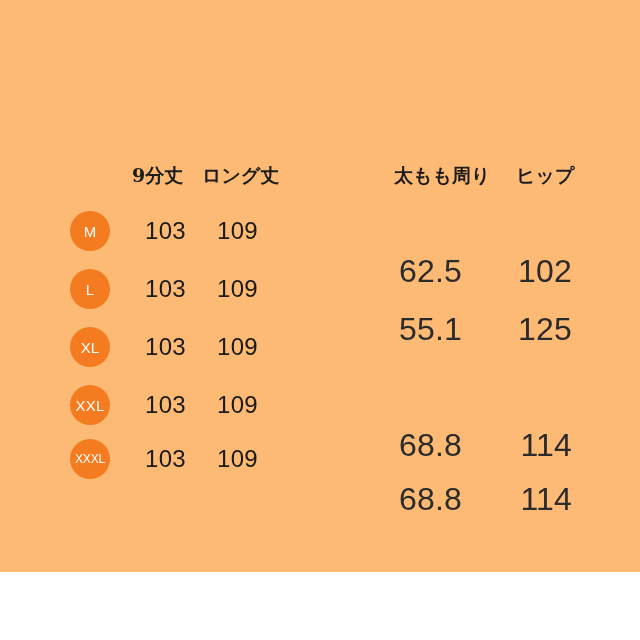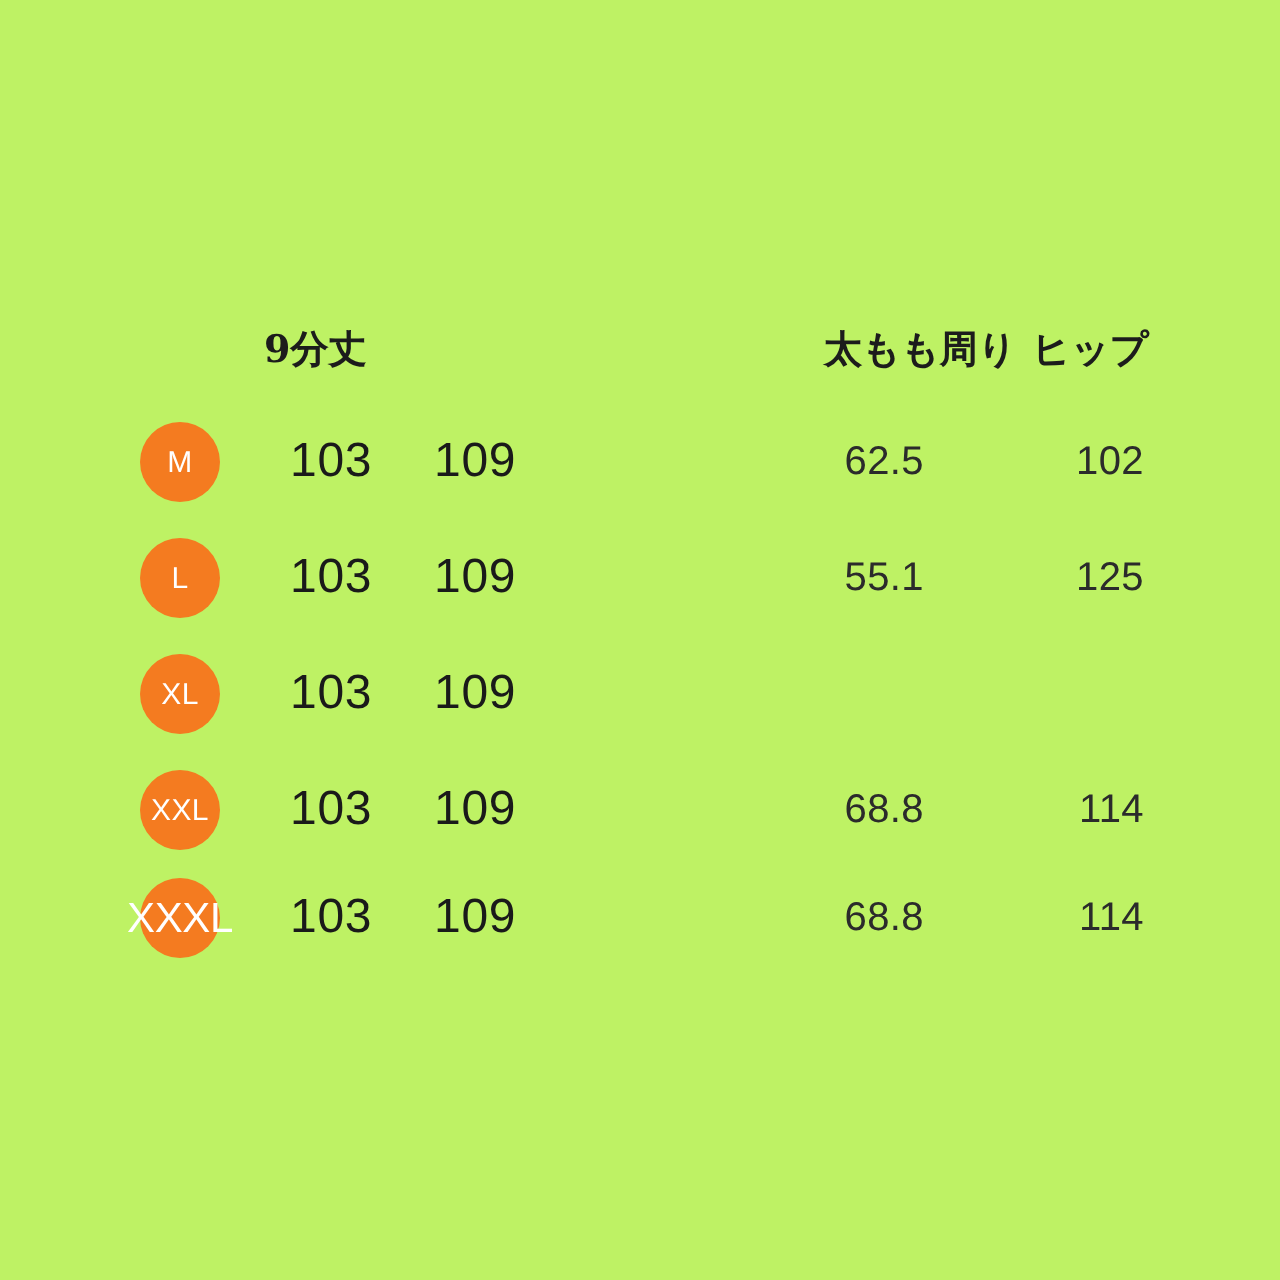--- a/index.html
+++ b/index.html
@@ -5,43 +5,43 @@
 <style>
   html, body {
     margin: 0;
     padding: 0;
     background: #ffffff;
   }
 
   #canvas {
     position: relative;
     width: 640px;
-    height: 640px;
-    background: #bef264;
+    height: 572px;
+    background: #fdba74;
     overflow: hidden;
     font-family: "Liberation Sans", "DejaVu Sans", sans-serif;
     -webkit-font-smoothing: antialiased;
   }
 
   
   .hdr {
     position: absolute;
     top: 162px;
     height: 26px;
     line-height: 26px;
     color: #1c1c1c;
     font-family: "DejaVu Serif", "Liberation Serif", serif;
     font-size: 19px;
     font-weight: 700;
     letter-spacing: 0px;
     white-space: nowrap;
   }
   .hdr-kubun   { left: 132px; }
   .hdr-long    { left: 202px; }
-  .hdr-thigh   { left: 412px; }
+  .hdr-thigh   { left: 394px; }
   .hdr-hip     { left: 516px; }
 
   
   .row {
     position: absolute;
     left: 0;
     width: 640px;
     height: 48px;
   }
 
@@ -63,21 +63,21 @@
     font-family: "Liberation Sans", "DejaVu Sans", sans-serif;
     font-size: 15px;
     font-weight: 400;
     line-height: 1;
     white-space: nowrap;
     letter-spacing: 0.2px;
   }
   
   .badge-label.sz-2 { font-size: 15px; }
   .badge-label.sz-3 { font-size: 15px; }
-  .badge-label.sz-4 { font-size: 21px; letter-spacing: -0.2px; }
+  .badge-label.sz-4 { font-size: 12px; letter-spacing: -0.2px; }
 
   
   .cell {
     position: absolute;
     top: 6px;
     height: 36px;
     line-height: 36px;
     color: #1a1a1a;
     white-space: nowrap;
     text-align: right;
@@ -89,35 +89,37 @@
     font-size: 24px;
     font-weight: 400;
     letter-spacing: 0.3px;
   }
   .col-kubun { left: 132px; width: 54px; }
   .col-long  { left: 204px; width: 54px; }
 
   
   .cell.right-grp {
     font-family: "Liberation Sans", "DejaVu Sans", sans-serif;
-    font-size: 20px;
+    font-size: 32px;
     font-weight: 400;
     color: #2b2b2b;
     letter-spacing: 0.2px;
+    margin-top: 40px;
   }
   .col-thigh { left: 396px; width: 66px; }
   .col-hip   { left: 516px; width: 56px; }
 </style>
 </head>
 <body>
 
 <div id="canvas">
 
   <div class="hdr hdr-kubun">9分丈</div>
 
+  <div class="hdr hdr-long">ロング丈</div>
 
   <div class="hdr hdr-thigh">太もも周り</div>
 
   <div class="hdr hdr-hip">ヒップ</div>
 
   <div id="rows-host">
       <div class="row" style="top: 207px;">
         <div class="badge">
           <span class="badge-label sz-1">M</span>
         </div>

